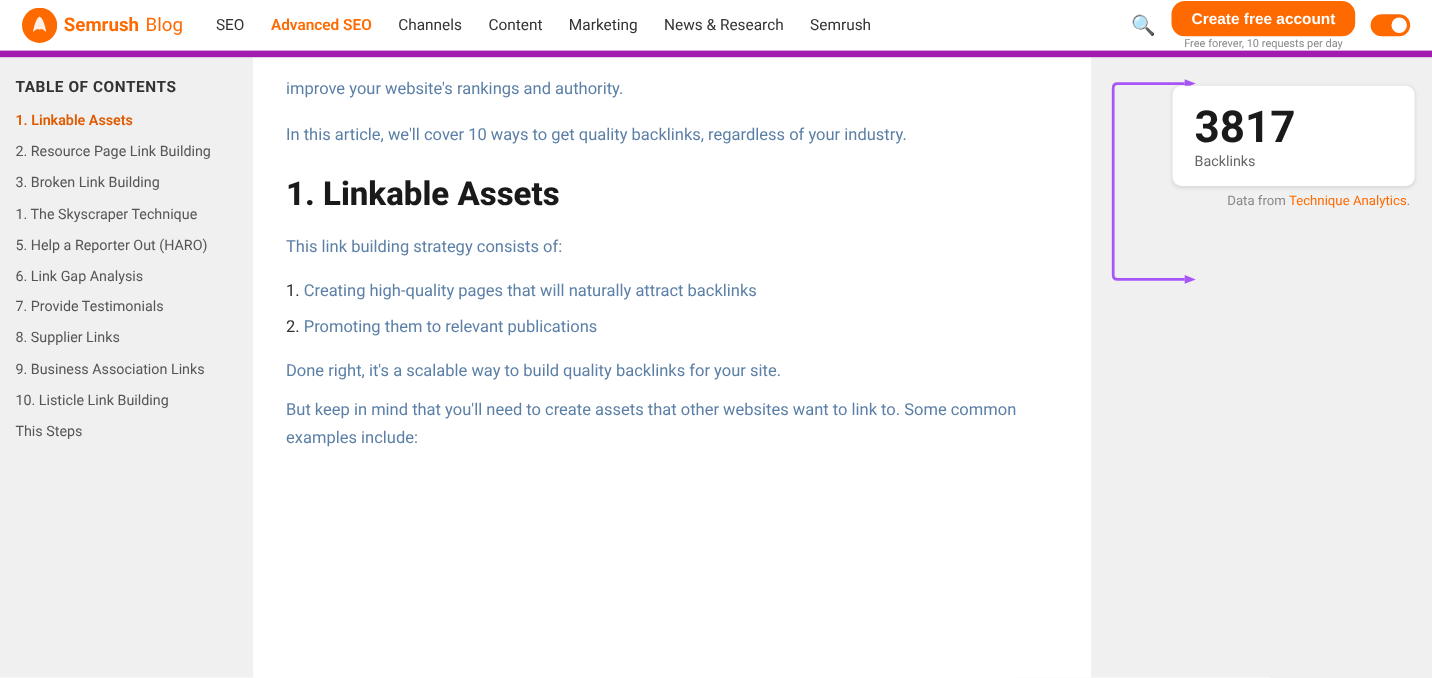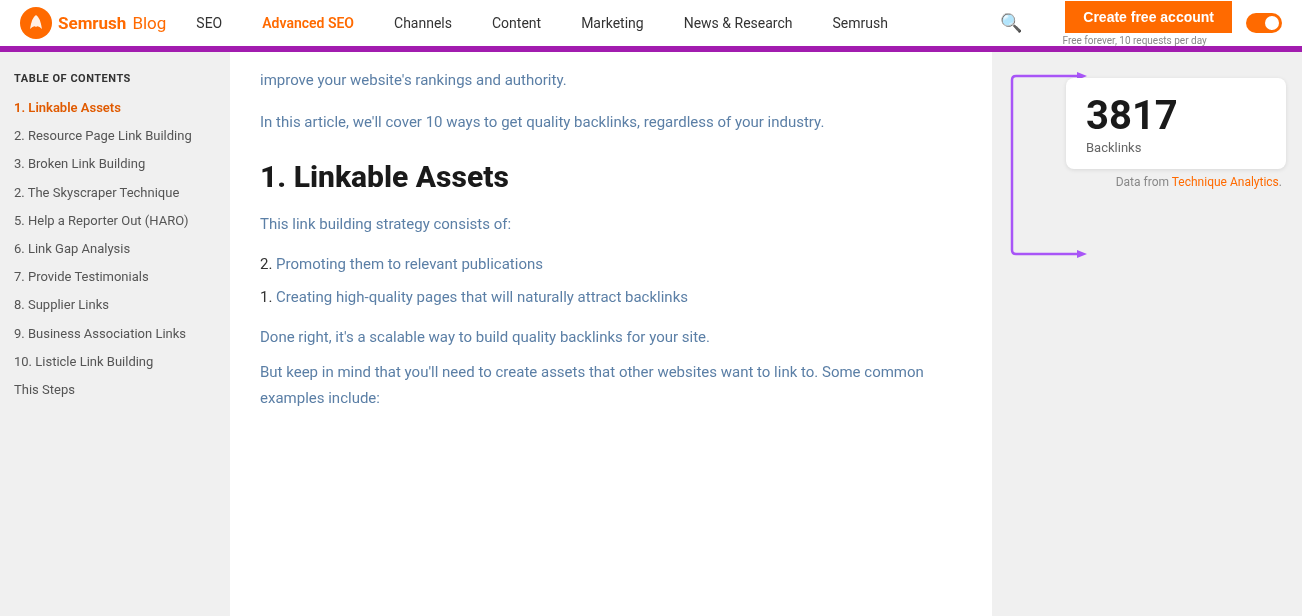--- a/index.html
+++ b/index.html
@@ -29,21 +29,21 @@
       gap: 6px;
       margin-right: 30px;
     }
     .logo-icon {
       width: 32px;
       height: 32px;
     }
     .nav {
       display: flex;
       align-items: center;
-      gap: 40px;
+      gap: 24px;
       flex: 1;
     }
     .nav-item {
       font-size: 14px;
       color: #333;
       cursor: pointer;
       text-decoration: none;
     }
     .nav-item.active { color: #ff6a00; font-weight: 600; }
     .header-right {
@@ -55,26 +55,25 @@
       background: none;
       border: none;
       cursor: pointer;
       font-size: 18px;
       color: #555;
     }
     .cta-btn {
       background: #ff6a00;
       color: #fff;
       border: none;
-      border-radius: 0;
+      border-radius: 12px;
       padding: 8px 18px;
       font-size: 14px;
       font-weight: 600;
       cursor: pointer;
-      margin-left: 28px;
     }
     .free-text {
       font-size: 11px;
       color: #888;
       text-align: center;
       position: absolute;
       right: 56px;
       top: 36px;
     }
     .toggle-switch {
@@ -105,21 +104,21 @@
 
     
     .sidebar {
       width: 230px;
       background: #f0f0f0;
       padding: 20px 14px;
       overflow-y: auto;
       flex-shrink: 0;
     }
     .toc-title {
-      font-size: 11px;
+      font-size: 14px;
       font-weight: 700;
       color: #333;
       letter-spacing: 0.5px;
       margin-bottom: 14px;
       text-transform: uppercase;
     }
     .toc-item {
       font-size: 13px;
       color: #555;
       margin-bottom: 10px;
@@ -279,38 +278,38 @@
 </div>
 
 <div class="main-layout">
 
   <aside class="sidebar">
     <div class="toc-title">TABLE OF CONTENTS</div>
 
     <div class="toc-item active">1. Linkable Assets</div>
     <div class="toc-item">2. Resource Page Link Building</div>
     <div class="toc-item">3. Broken Link Building</div>
-    <div class="toc-item">2. The Skyscraper Technique</div>
+    <div class="toc-item">1. The Skyscraper Technique</div>
     <div class="toc-item">5. Help a Reporter Out (HARO)</div>
     <div class="toc-item">6. Link Gap Analysis</div>
     <div class="toc-item">7. Provide Testimonials</div>
     <div class="toc-item">8. Supplier Links</div>
     <div class="toc-item">9. Business Association Links</div>
     <div class="toc-item">10. Listicle Link Building</div>
     <div class="toc-item">This Steps</div>
   </aside>
 
   <main class="content-area">
     <p class="content-intro">improve your website's rankings and authority.</p>
     <p class="content-intro-2">In this article, we'll cover 10 ways to get quality backlinks, regardless of your industry.</p>
     <h2 class="section-heading">1. Linkable Assets</h2>
     <p class="section-para">This link building strategy consists of:</p>
     <ol class="section-list">
+      <li data-num="1">Creating high-quality pages that will naturally attract backlinks</li>
       <li data-num="2">Promoting them to relevant publications</li>
-      <li data-num="1">Creating high-quality pages that will naturally attract backlinks</li>
     </ol>
     <p class="section-para-2">Done right, it's a scalable way to build quality backlinks for your site.</p>
     <p class="section-para-3">But keep in mind that you'll need to create assets that other websites want to link to. Some common examples include:</p>
   </main>
 
   <aside class="right-panel">
 
     <svg class="arrow-svg" width="90" height="280" viewBox="0 0 90 280" fill="none" xmlns="http://www.w3.org/2000/svg" style="position:absolute;left:10px;top:18px;">
 
       <path d="M10 50 Q10 50 10 50 L10 10 Q10 6 14 6 L75 6" stroke="#a855f7" stroke-width="2.5" fill="none"></path>

